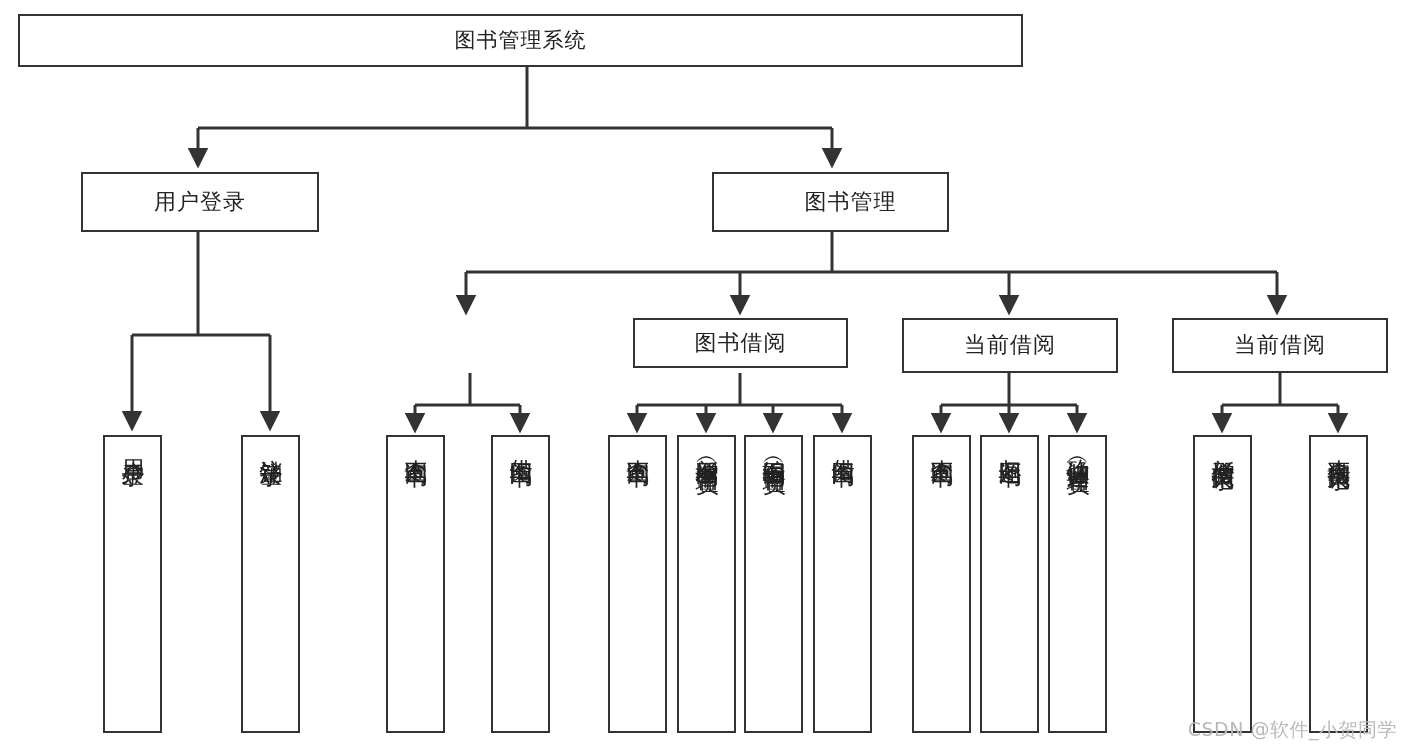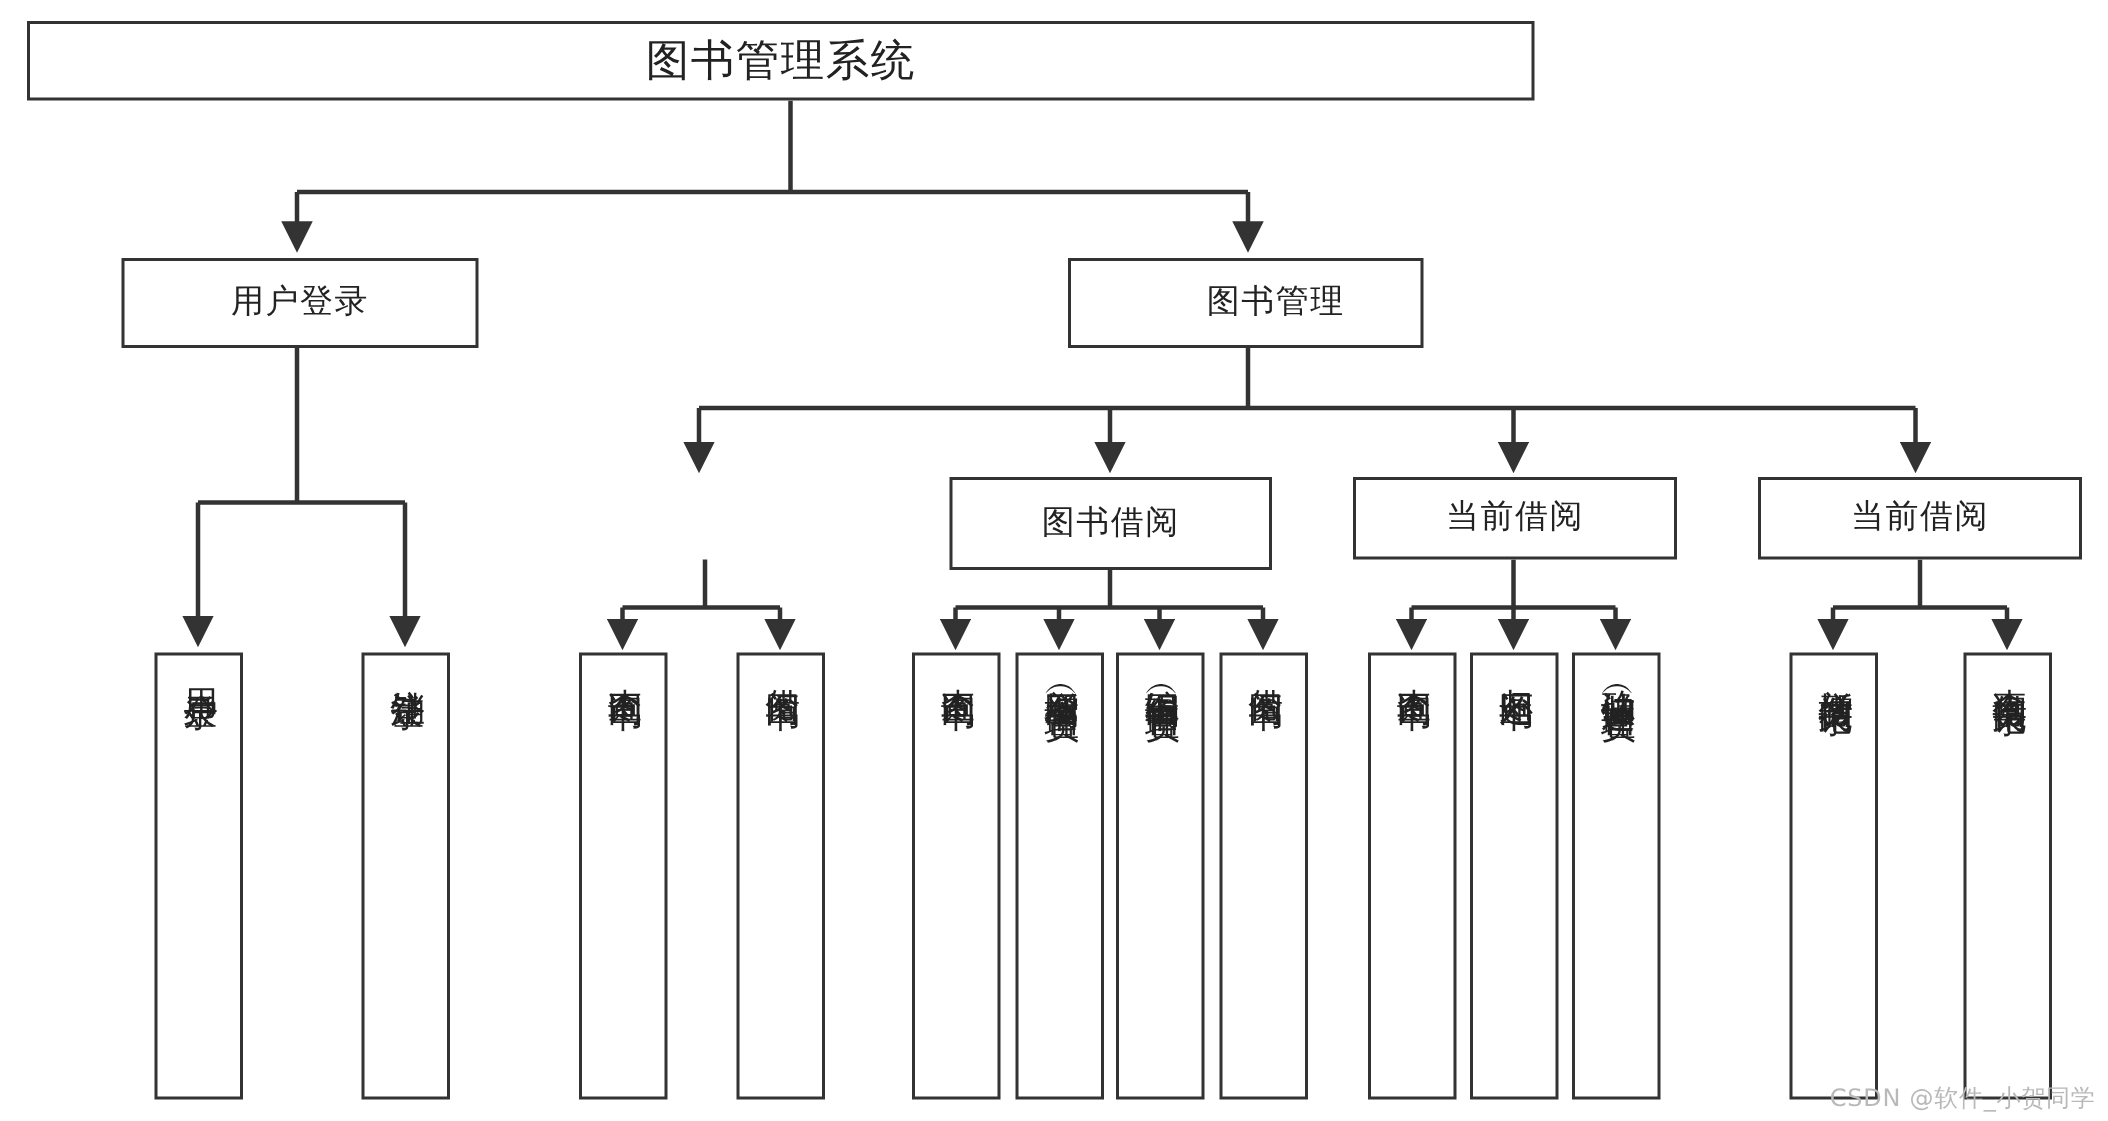--- a/index.html
+++ b/index.html
@@ -36,41 +36,41 @@
     justify-content: center;
     color: #222222;
   }
   .node.h-node .label {
     font-size: 22px;
     line-height: 1.1;
     letter-spacing: 1px;
     white-space: nowrap;
   }
   .node.root .label {
-    font-size: 29px;
+    font-size: 21px;
   }
   .node.v-node {
     align-items: flex-start;
     justify-content: center;
     padding-top: 4px;
   }
   .node.v-node .label {
     writing-mode: vertical-rl;
     text-orientation: upright;
     font-size: 23px;
     line-height: 1.12;
     letter-spacing: 2px;
     white-space: nowrap;
     text-align: start;
   }
   .watermark {
     position: absolute;
     right: 8px;
     bottom: 4px;
-    font-size: 16px;
+    font-size: 19px;
     color: #b9b9b9;
     white-space: nowrap;
     letter-spacing: 0.5px;
   }
 </style>
 </head>
 <body>
 
 <div id="canvas">
 
@@ -128,21 +128,21 @@
     <span class="label">图书管理系统</span>
   </div>
 
   <div class="node h-node" style="left:81px; top:172px; width:238px; height:60px;">
     <span class="label">用户登录</span>
   </div>
   <div class="node h-node" style="left:712px; top:172px; width:237px; height:60px;padding-left:40px;">
     <span class="label">图书管理</span>
   </div>
 
-  <div class="node h-node" style="left:633px; top:318px; width:215px; height:62px;">
+  <div class="node h-node" style="left:633px; top:318px; width:215px; height:50px;">
     <span class="label">图书借阅</span>
   </div>
   <div class="node h-node" style="left:902px; top:318px; width:216px; height:55px;">
     <span class="label">当前借阅</span>
   </div>
   <div class="node h-node" style="left:1172px; top:318px; width:216px; height:55px;">
     <span class="label">当前借阅</span>
   </div>
 
   <div class="node v-node" style="left:103px; top:435px; width:59px; height:298px;">

